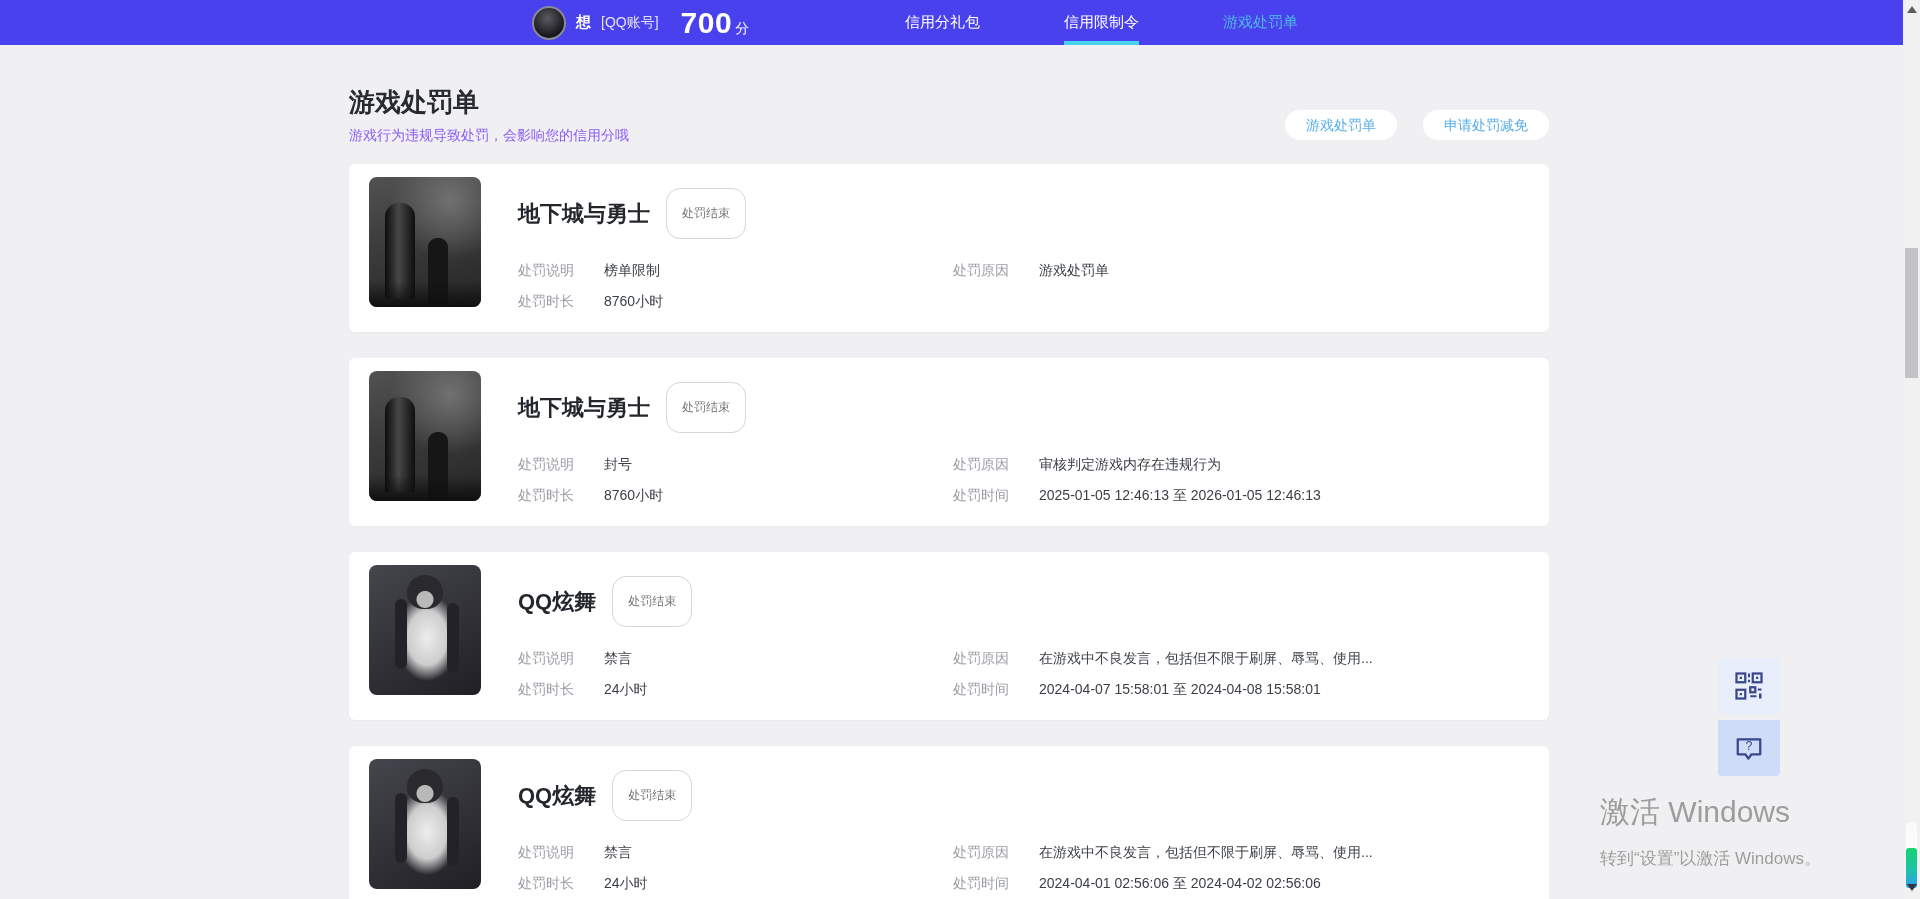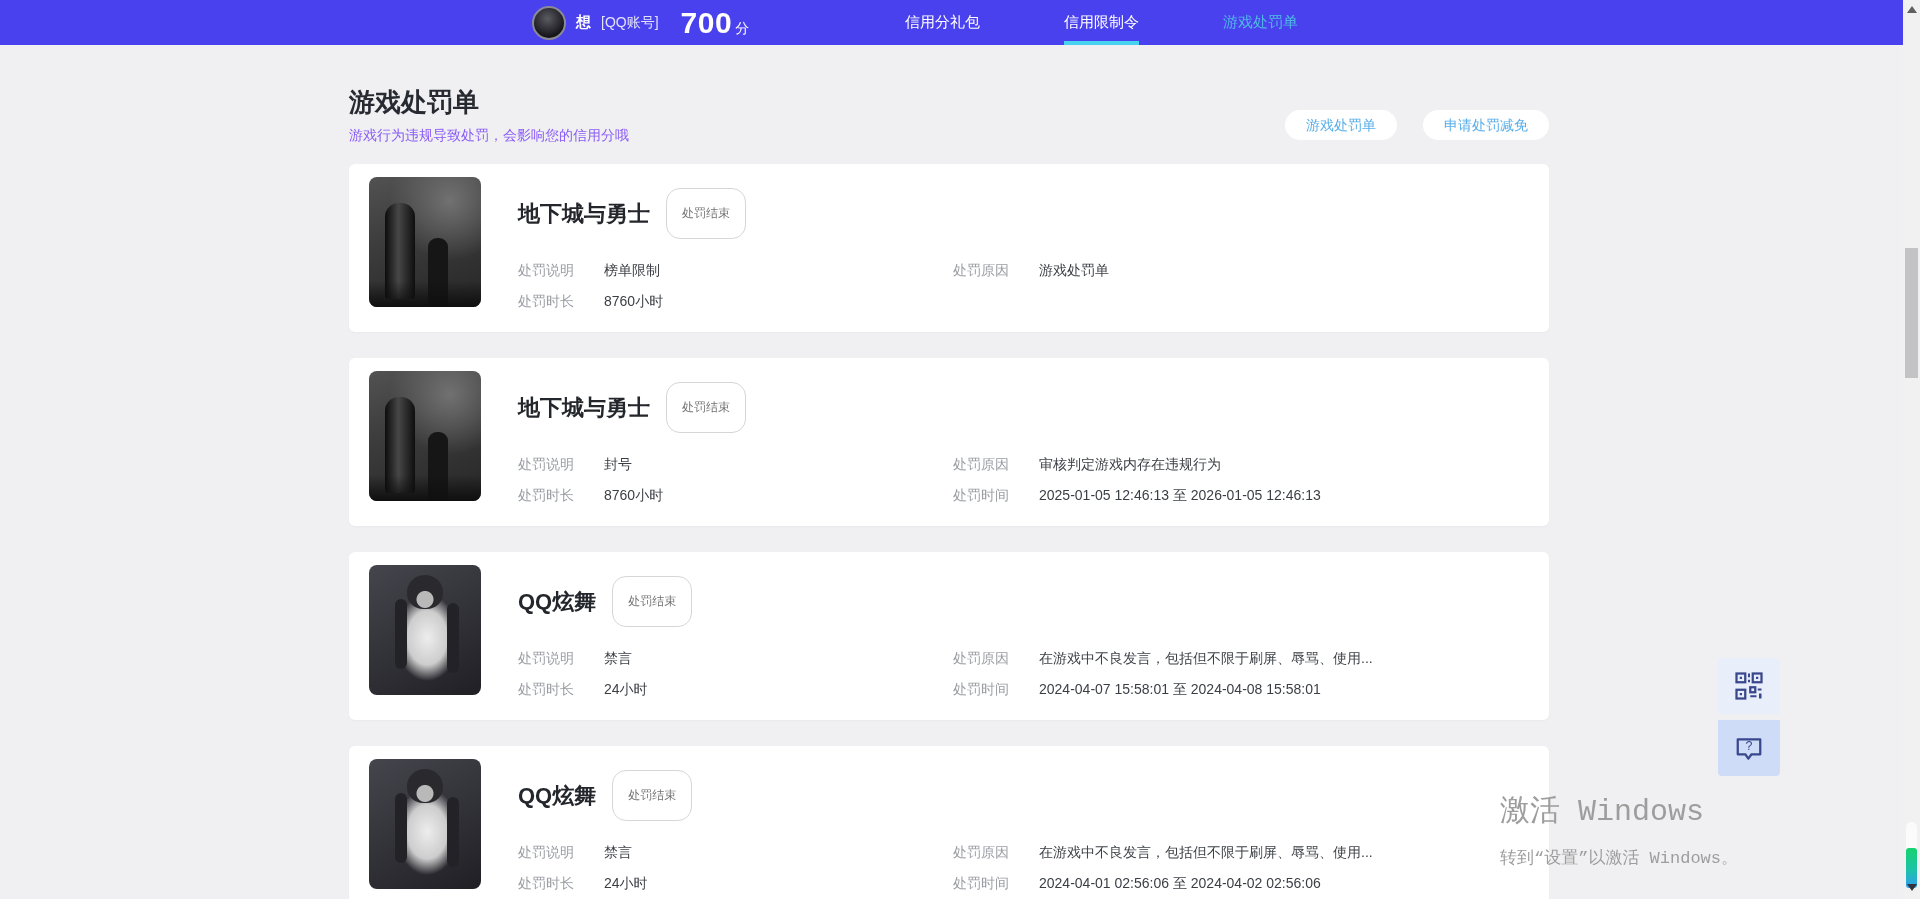--- a/index.html
+++ b/index.html
@@ -122,21 +122,21 @@
   
   .float-btns { position:absolute; left:1718px; top:658px; width:62px; }
   .float-btn {
     width:62px; height:56px; display:flex; align-items:center; justify-content:center;
     cursor:pointer; border:none;
   }
   .float-btn--qr   { background:#e9eefb; border-radius:4px 4px 0 0; }
   .float-btn--help { background:#cfdcf8; border-radius:0 0 4px 4px; margin-top:6px; }
 
   
-  .watermark { position:absolute; left:1500px; top:794px; color:#9d9d9d;font-family:Liberation Mono, monospace; }
+  .watermark { position:absolute; left:1600px; top:794px; color:#9d9d9d; }
   .watermark-l1 { font-size:30px; line-height:36px; font-weight:400; }
   .watermark-l2 { font-size:17px; line-height:22px; margin-top:18px; }
 
   
   .scroll-track {
     position:absolute; right:0; top:0; width:17px; height:899px;
     background:#f1f1f2; z-index:50;
   }
   .scroll-arrow-up {
     position:absolute; left:4px; top:6px;

